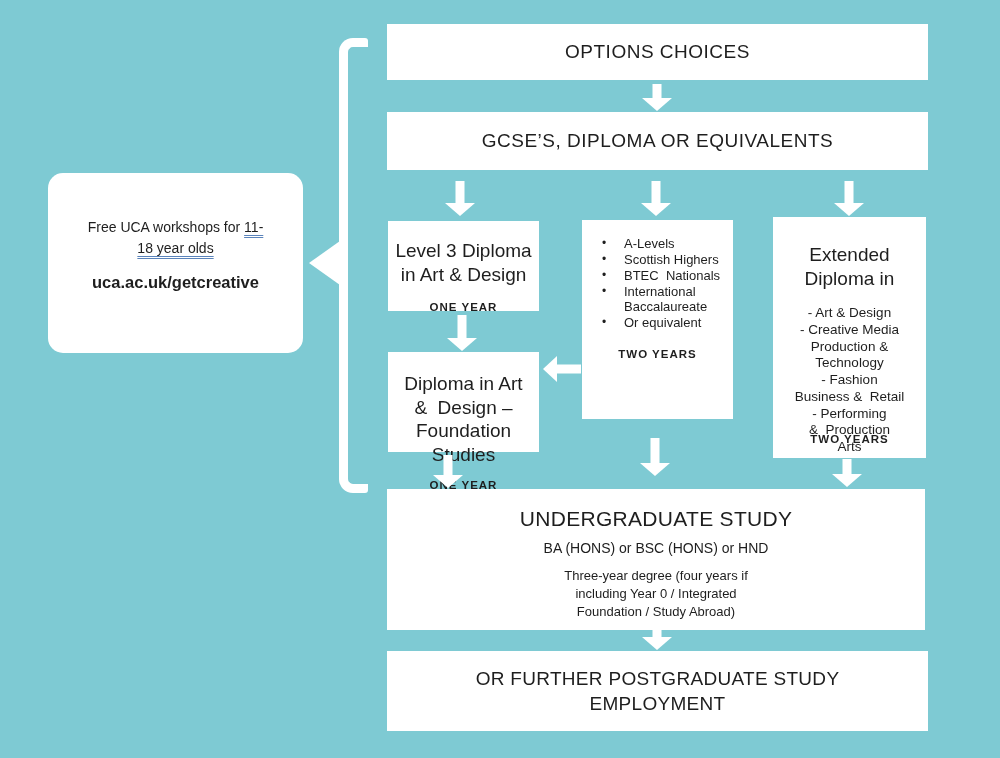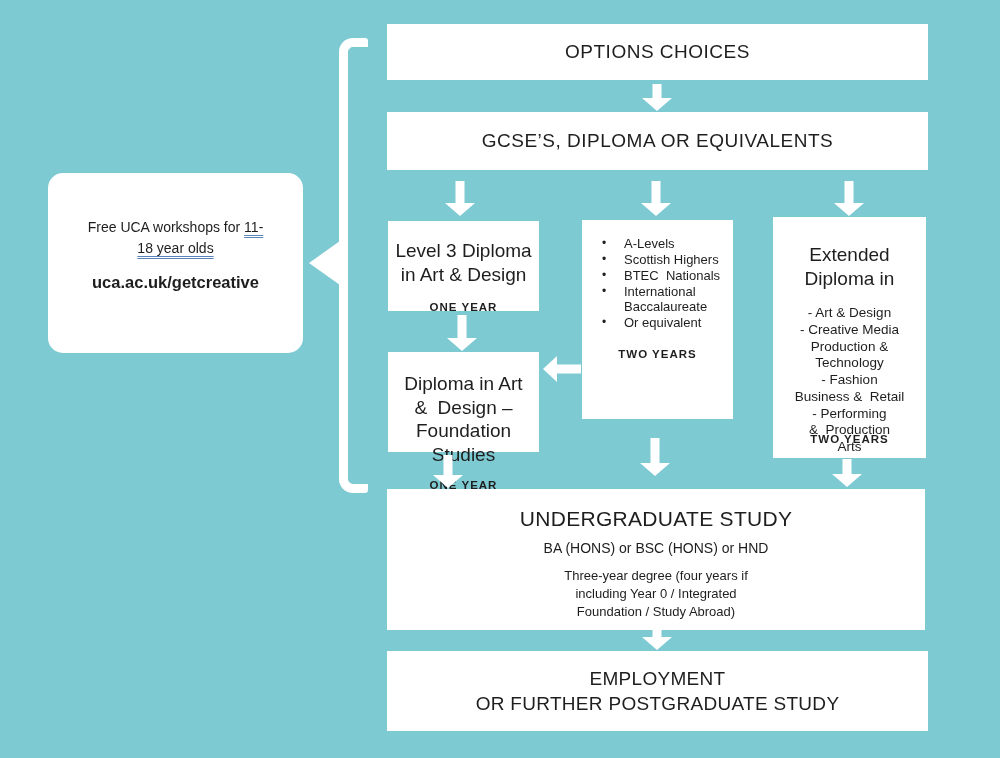--- a/index.html
+++ b/index.html
@@ -221,17 +221,17 @@
 including Year 0 / Integrated
 Foundation / Study Abroad)</div>
   </div>
 
   <div class="ad" id="a10">
       <div class="stem"></div>
       <div class="head"></div>
     </div>
 
   <div class="box" id="b-employment">
+    <div>OR FURTHER POSTGRADUATE STUDY</div>
     <div>EMPLOYMENT</div>
-    <div>OR FURTHER POSTGRADUATE STUDY</div>
   </div>
 
 </div>
 
 </body></html>

